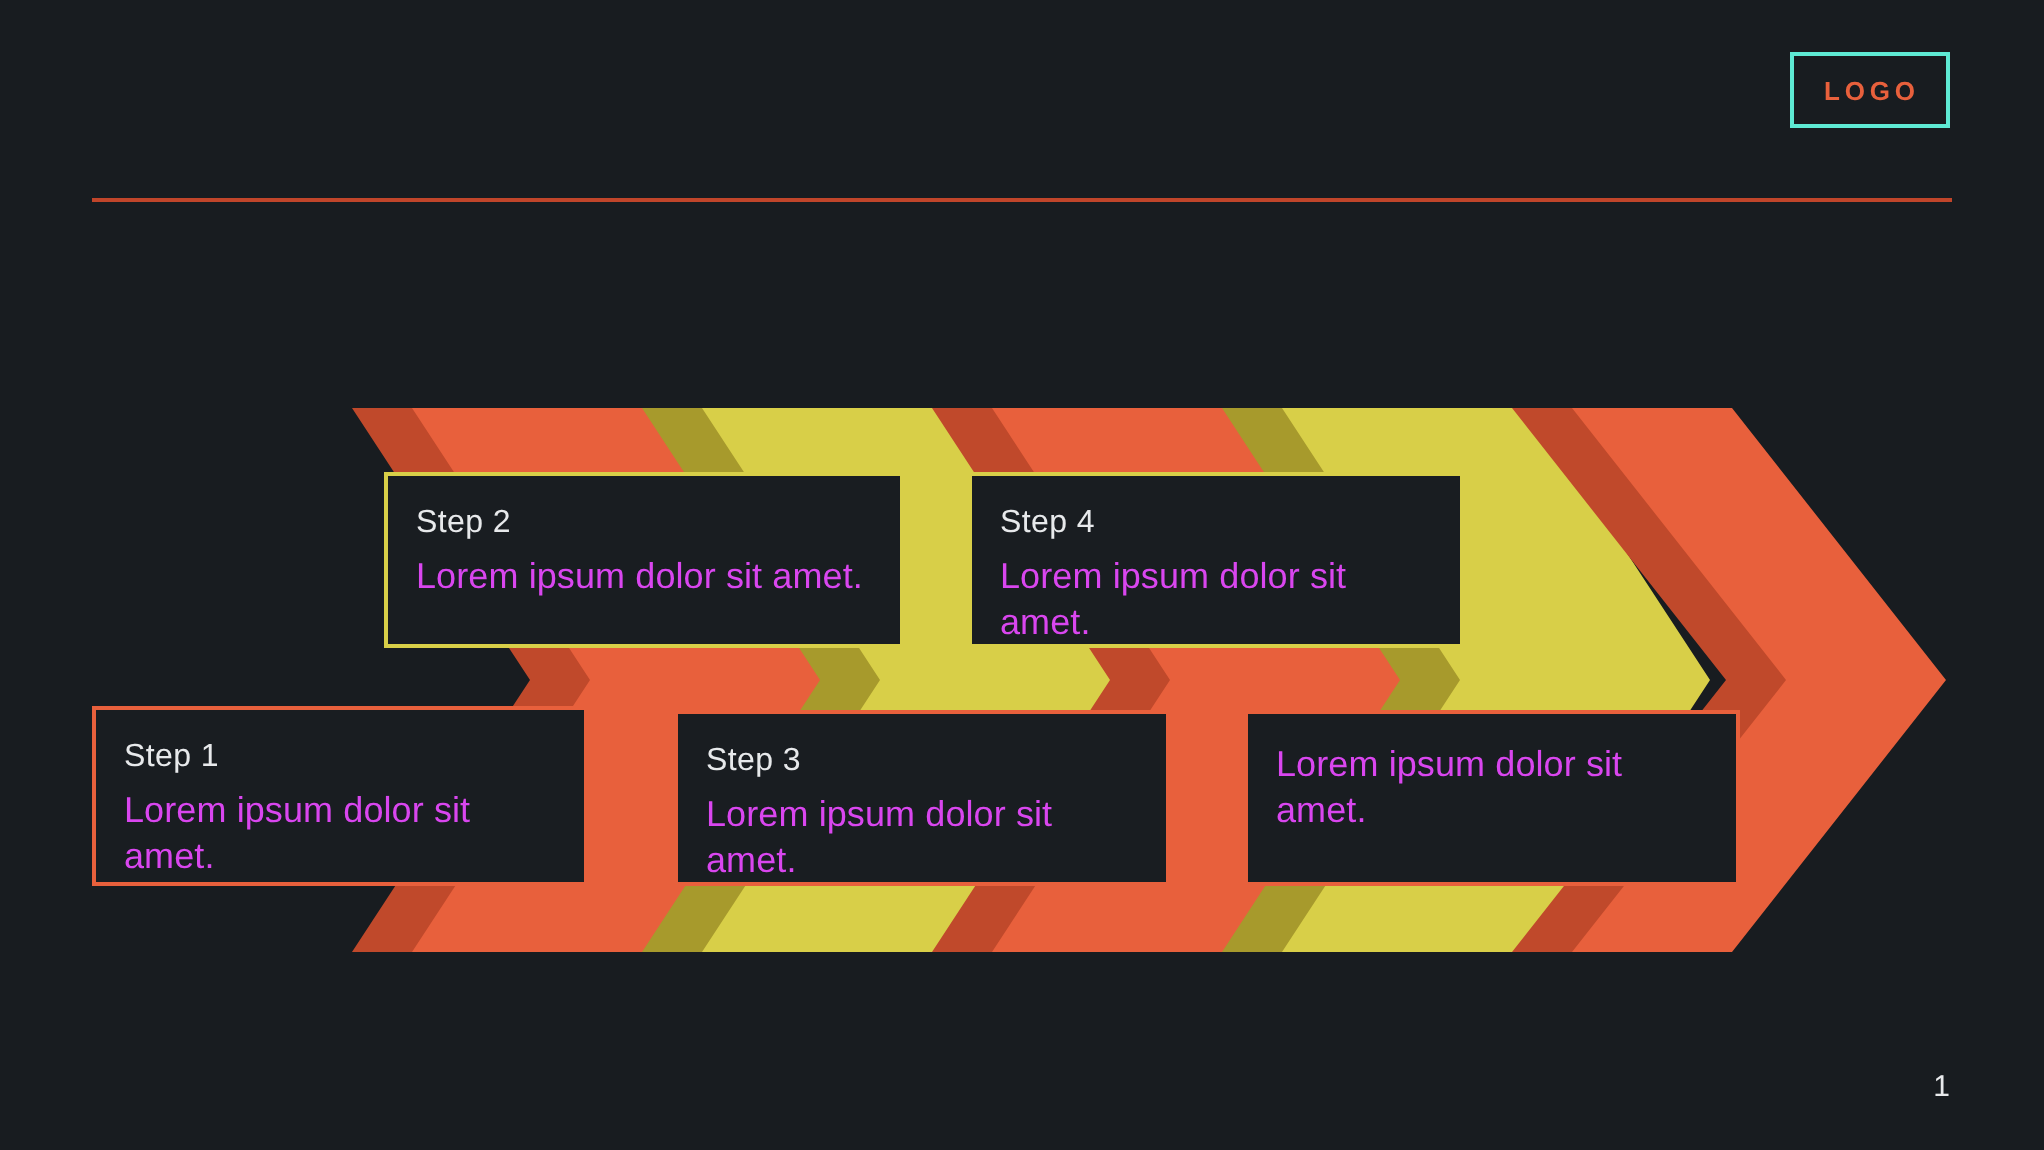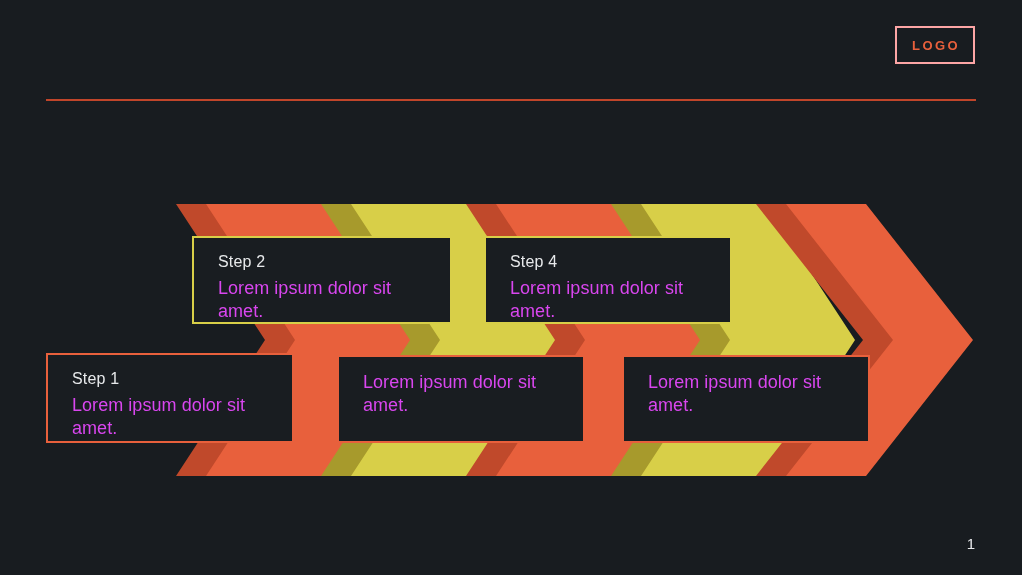--- a/index.html
+++ b/index.html
@@ -19,21 +19,21 @@
     overflow: hidden;
   }
 
   
   #logo-box {
     position: absolute;
     left: 895px;
     top: 26px;
     width: 80px;
     height: 38px;
-    border: 2px solid #fca5a5;
+    border: 2px solid #5eead4;
     box-sizing: border-box;
     display: flex;
     align-items: center;
     justify-content: center;
   }
   #logo-text {
     color: #e8603c;
     font-size: 13px;
     font-weight: bold;
     letter-spacing: 2.4px;
@@ -77,21 +77,21 @@
     height: 575px;
     pointer-events: none;
   }
 
   
   .step-card {
     position: absolute;
     box-sizing: border-box;
     background: #191d21;
     border: 2px solid #e8603c;
-    padding: 14px 14px 0 24px;
+    padding: 14px 14px 0 14px;
   }
   .step-card.accent-yellow { border-color: #d8cf48; }
   .step-title {
     color: #e7e9eb;
     font-size: 16px;
     font-weight: 400;
     line-height: 1.2;
     margin: 0 0 6px 0;
     letter-spacing: 0.2px;
   }
@@ -152,20 +152,21 @@
     <p class="step-title">Step 1</p>
     <p class="step-desc">Lorem ipsum dolor sit amet.</p>
   </div>
 
   <div class="step-card accent-yellow" id="card-2">
     <p class="step-title">Step 2</p>
     <p class="step-desc">Lorem ipsum dolor sit amet.</p>
   </div>
 
   <div class="step-card" id="card-3">
+    <p class="step-title">Step 3</p>
     <p class="step-desc">Lorem ipsum dolor sit amet.</p>
   </div>
 
   <div class="step-card accent-yellow" id="card-4">
     <p class="step-title">Step 4</p>
     <p class="step-desc">Lorem ipsum dolor sit amet.</p>
   </div>
 
   <div class="step-card" id="card-5">
     <p class="step-desc">Lorem ipsum dolor sit amet.</p>

